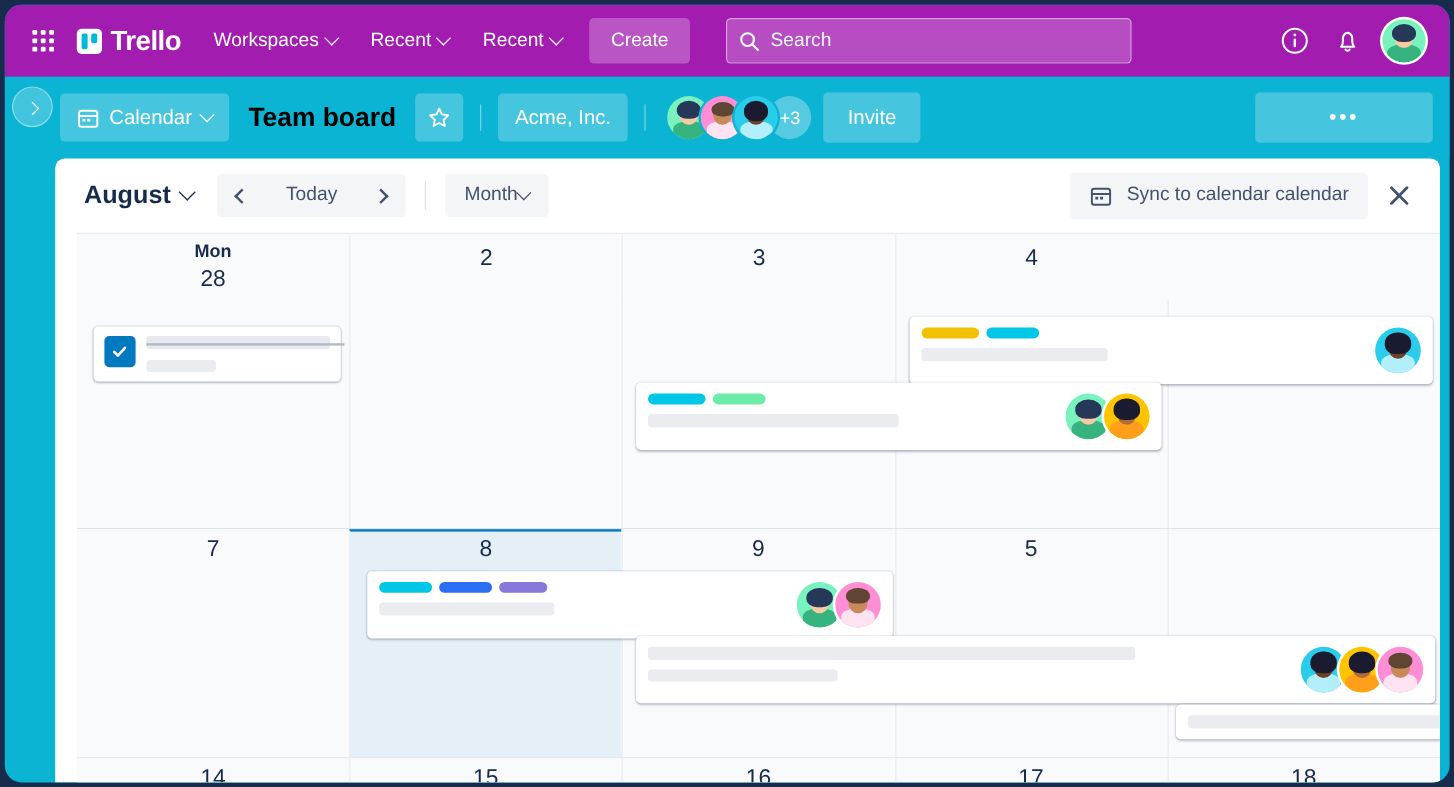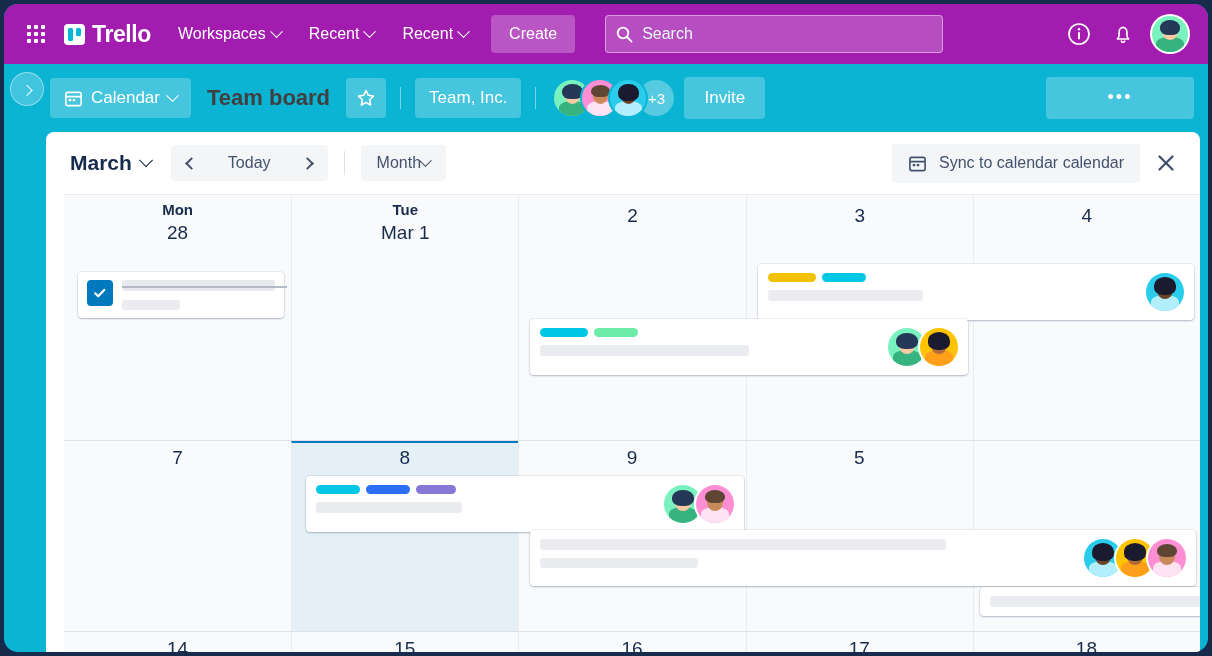--- a/index.html
+++ b/index.html
@@ -56,21 +56,21 @@
   .av .hair { position: absolute; border-radius: 50% 50% 42% 42%; }
   .av .face { position: absolute; border-radius: 50%; }
   .av .body { position: absolute; bottom: 0; left: 12%; width: 76%; border-radius: 44% 44% 0 0; }
 
   
   .boardbar { height: 68px; display: flex; align-items: center; padding: 0 14px 0 46px; gap: 10px;
     background: #0cb4d4; position: relative; }
   .bb-btn { background: rgba(255,255,255,.24); color: #fff; border-radius: 4px;
     display: flex; align-items: center; gap: 8px; padding: 10px 14px; font-size: 17px;
     cursor: pointer; white-space: nowrap; }
-  .board-title { color: #404040; font-size: 22px; font-weight: bold; padding: 0 6px; }
+  .board-title { color: #000000; font-size: 22px; font-weight: bold; padding: 0 6px; }
   .star-btn { background: rgba(255,255,255,.24); width: 40px; height: 40px; border-radius: 4px;
     display:flex; align-items:center; justify-content:center; cursor: pointer; }
   .vsep { width: 1px; height: 22px; background: rgba(255,255,255,.45); margin: 0 4px; }
   .members { display: flex; align-items: center; margin-left: 4px; }
   .members > * { margin-left: -8px; box-shadow: 0 0 0 2px #0cb4d4; }
   .members > *:first-child { margin-left: 0; }
   .plus3 { width: 36px; height: 36px; border-radius: 50%; background: rgba(255,255,255,.3);
     color: #fff; font-size: 15px; display: flex; align-items: center; justify-content: center;
     cursor: pointer; flex: 0 0 auto; }
   .more-btn { margin-left: auto; background: rgba(255,255,255,.24); border-radius: 4px;
@@ -217,21 +217,21 @@
       <span>Calendar</span>
       <span class="chev"></span>
     </div>
     <div class="board-title">Team board</div>
     <div class="star-btn">
       <svg width="20" height="20" viewBox="0 0 20 20">
         <path d="M10 2.6l2.3 4.7 5.2.8-3.8 3.7.9 5.2-4.6-2.5-4.6 2.5.9-5.2L2.5 8.1l5.2-.8z" fill="none" stroke="#fff" stroke-width="1.6" stroke-linejoin="round"></path>
       </svg>
     </div>
     <div class="vsep"></div>
-    <div class="bb-btn">Team, Inc.</div>
+    <div class="bb-btn">Acme, Inc.</div>
     <div class="vsep"></div>
 
     <div class="members">
       <div class="av" style="width:36px;height:36px;background:#79f2c0;">
         <div class="body" style="height:42%;background:#36b37e;"></div>
         <div class="face" style="left:28%;top:20%;width:44%;height:48%;background:#f8c9a3;"></div>
         <div class="hair" style="left:22%;top:12%;width:56%;height:42%;background:#253858;"></div>
       </div>
       <div class="av" style="width:36px;height:36px;background:#ff8ed4;">
         <div class="body" style="height:42%;background:#ffe3f3;"></div>
@@ -246,21 +246,21 @@
       <div class="plus3">+3</div>
     </div>
     <div class="bb-btn" style="padding:11px 20px;">Invite</div>
     <div class="more-btn">•••</div>
   </div>
 
   <div class="panel">
 
     <div class="cal-toolbar">
       <div class="month-btn">
-        <span>March</span>
+        <span>August</span>
         <span class="chev" style="color:#172b4d;width:10px;height:10px;"></span>
       </div>
       <div class="seg">
         <div>
           <span class="arrow left"></span>
         </div>
         <div>Today</div>
         <div>
           <span class="arrow right"></span>
         </div>
@@ -289,24 +289,20 @@
         </div>
       </div>
     </div>
 
     <div class="weekhead">
       <div class="wh">
         <div class="dow">Mon</div>
         <div class="dnum">28</div>
       </div>
       <div class="wh">
-        <div class="dow">Tue</div>
-        <div class="dnum">Mar 1</div>
-      </div>
-      <div class="wh">
         <div class="dnum">2</div>
       </div>
       <div class="wh">
         <div class="dnum">3</div>
       </div>
       <div class="wh">
         <div class="dnum">4</div>
       </div>
     </div>
 

